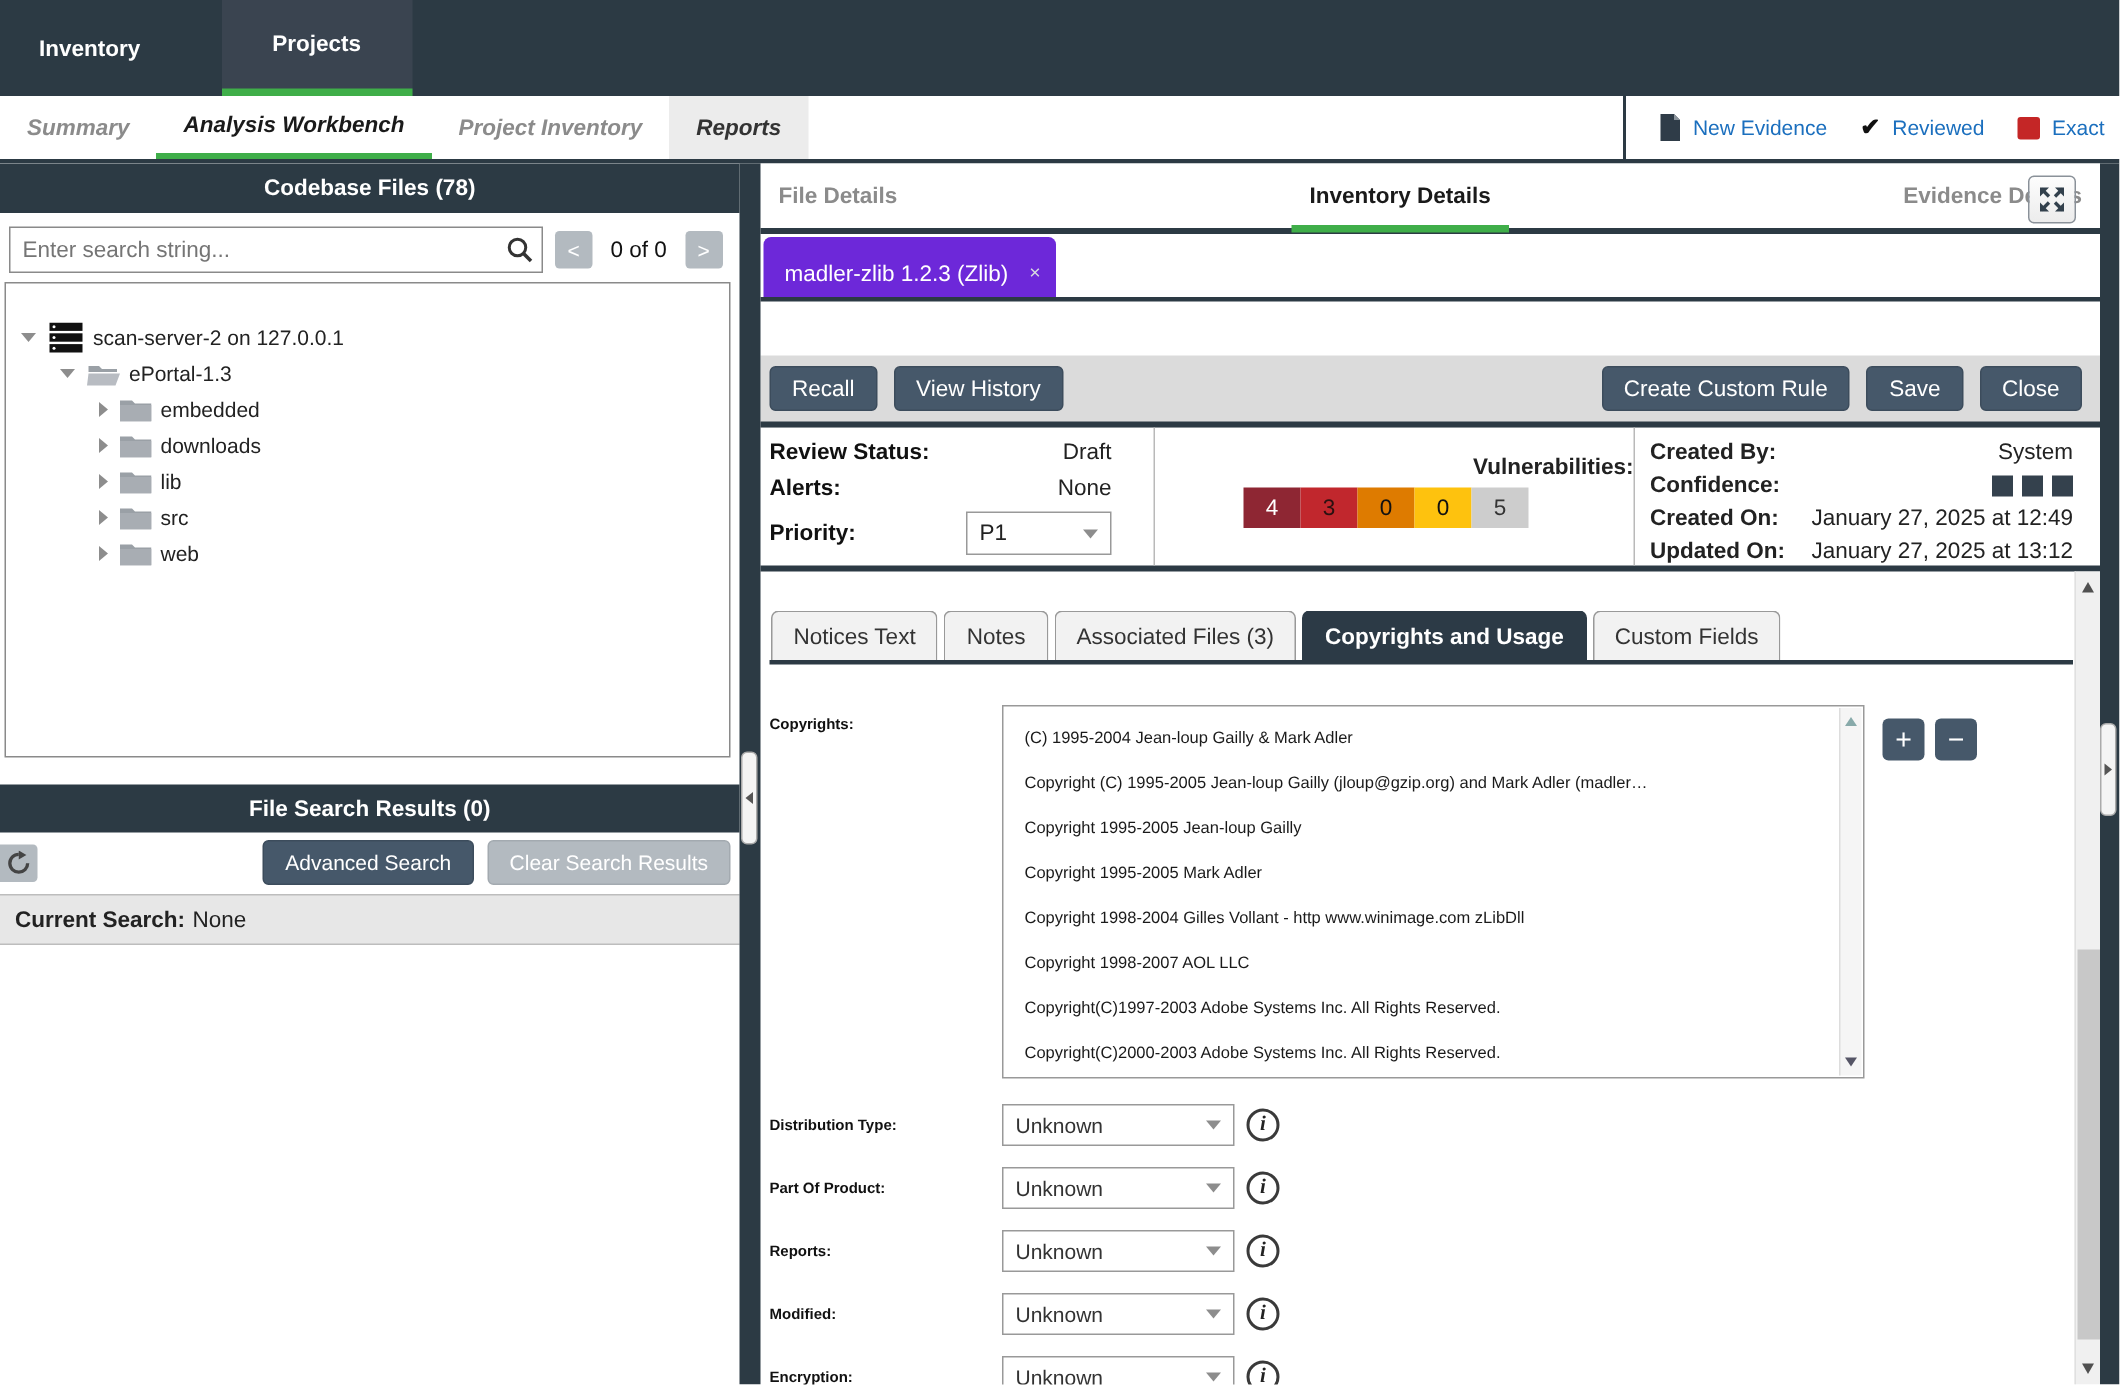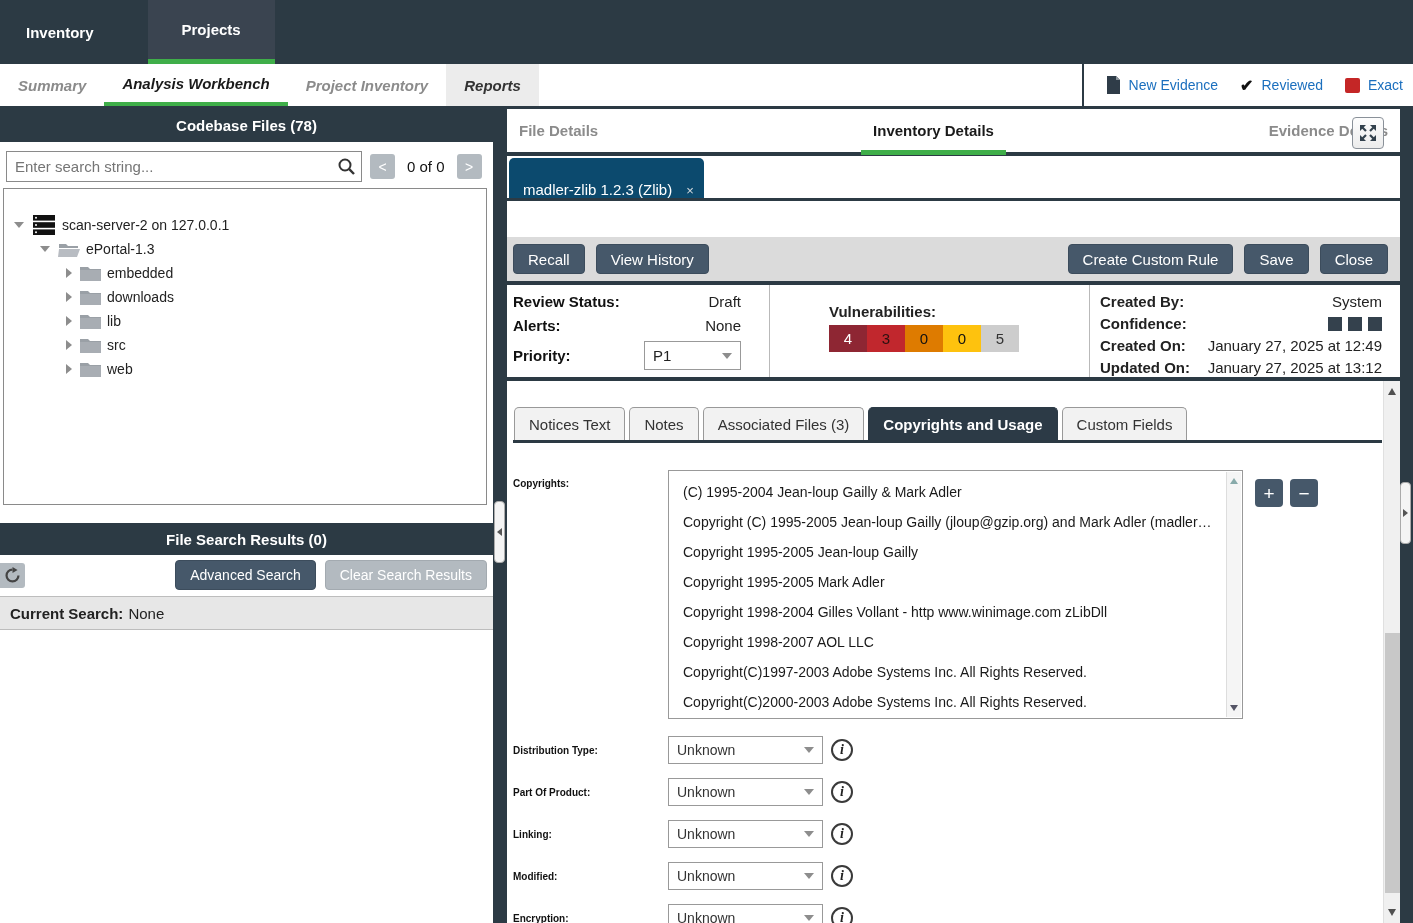--- a/index.html
+++ b/index.html
@@ -57,25 +57,25 @@
   .handle .htri-left { width:0;height:0;border-top:4px solid transparent;border-bottom:4px solid transparent;border-right:5px solid #555; }
   .handle .htri-right { width:0;height:0;border-top:4px solid transparent;border-bottom:4px solid transparent;border-left:5px solid #555; }
 
   
   .main { flex:1 1 auto; display:flex; flex-direction:column; background:#fff; min-width:0; }
   .dtabs { height:47px; border-bottom:4px solid #2c3a44; display:flex; align-items:center; justify-content:space-between; gap:55px; position:relative; flex:0 0 auto; }
   .dtab { font-size:15px; font-weight:bold; color:#8b8b8b; height:100%; display:flex; align-items:center; padding:0 12px; cursor:pointer; }
   .dtab.active { color:#1a1a1a; border-bottom:5px solid #3fae49; margin-bottom:-5px; }
   .expandbtn { position:absolute; right:16px; top:8px; width:32px; height:32px; border:1px solid #8a9199; border-radius:4px; background:linear-gradient(#fdfdfd,#ececec); display:flex; align-items:center; justify-content:center; cursor:pointer; }
   .tabstrip { height:45px; border-bottom:3px solid #2c3a44; display:flex; align-items:flex-end; padding-left:2px; flex:0 0 auto; }
-  .itemtab { background:#0c4a6e; color:#fff; font-size:15px; height:40px; border-radius:5px 5px 0 0; display:flex; align-items:flex-end; padding:9px 10px 0 14px; gap:14px; cursor:pointer; }
+  .itemtab { background:#6d28d9; color:#fff; font-size:15px; height:40px; border-radius:5px 5px 0 0; display:flex; align-items:center; padding:9px 10px 0 14px; gap:14px; cursor:pointer; }
   .itemtab .x { font-size:13px; color:#d7dbde; margin-top:-3px; cursor:pointer; }
   .toolbar { height:48px; background:#dbdbdb; display:flex; align-items:center; padding:0 12px 0 6px; gap:11px; flex:0 0 auto; border-bottom:4px solid #2c3a44;margin-top:36px; }
   .toolbar .spacer { flex:1; }
-  .status { height:96px; display:flex; align-items:stretch; flex:0 0 auto; border-bottom:4px solid #2c3a44; }
+  .status { height:96px; display:flex; align-items:stretch; flex:0 0 auto; border-bottom:4px solid #2c3a44;text-align:right; }
   .scol { padding:8px 0; }
   .scol1 { width:263px; padding-left:6px; padding-right:28px; border-right:1px solid #b9b9b9; }
   .scol2 { width:320px; border-right:1px solid #b9b9b9; padding-left:59px; padding-top:18px; }
   .scol3 { flex:1; padding-left:10px; padding-right:18px; }
   .srow { display:flex; justify-content:space-between; align-items:center; font-size:15px; margin-bottom:7px; }
   .srow .lbl { font-weight:bold; color:#111; }
   .srow3 { display:flex; justify-content:space-between; align-items:center; font-size:15px; margin-bottom:5px; }
   .srow3 .lbl { font-weight:bold; }
   .selbox { border:1px solid #999; height:29px; display:flex; align-items:center; justify-content:space-between; padding:0 8px; background:#fff; cursor:pointer; }
   .pr-select { width:97px; }
@@ -88,21 +88,21 @@
 
   
   .content { flex:1 1 auto; position:relative; padding:0 0 0 6px; min-height:0; }
   .content-inner { margin-right:18px; height:100%; }
   .subtabs { padding-top:26px; display:flex; gap:4px; border-bottom:3px solid #2c3a44; padding-left:1px; }
   .stab { border:1px solid #999; border-bottom:none; border-radius:5px 5px 0 0; background:#f2f2f2; font-size:15px; color:#333; height:33px; padding:0 14px; display:flex; align-items:center; cursor:pointer; }
   .stab.active { background:#2c3a46; color:#fff; border-color:#2c3a46; font-weight:bold; }
   .copyblock { display:flex; margin-top:27px; }
   .fieldlbl { width:155px; font-weight:bold; font-size:10px; color:#111; padding-top:8px; flex:0 0 auto; }
   .copylist { width:575px; height:249px; border:1px solid #999; position:relative; padding:6px 24px 0 14px; overflow:hidden; }
-  .copyitem { font-size:14px; color:#1a1a1a; height:30px; display:flex; align-items:center; white-space:nowrap; }
+  .copyitem { font-size:11px; color:#1a1a1a; height:30px; display:flex; align-items:center; white-space:nowrap; }
   .ilscroll { position:absolute; top:1px; right:1px; bottom:1px; width:15px; background:#f5f5f5; border-left:1px solid #ddd; }
   .ilscroll .up, .ilscroll .down { position:absolute; left:3px; width:0; height:0; border-left:4px solid transparent; border-right:4px solid transparent; }
   .ilscroll .up { top:6px; border-bottom:6px solid #8aa; }
   .ilscroll .down { bottom:6px; border-top:6px solid #556; }
   .pm { display:flex; gap:7px; margin-left:12px; align-self:flex-start; margin-top:9px; }
   .pmbtn { width:28px; height:28px; background:#46586a; color:#fff; border:none; border-radius:4px; font-size:19px; line-height:1; cursor:pointer; }
   .fields { margin-top:17px; }
   .frow { display:flex; align-items:center; margin-bottom:14px; }
   .fsel { width:155px; height:28px; }
   .fsel span { font-size:14px; color:#333; }
@@ -417,21 +417,21 @@
             </div>
             <div class="frow">
               <div class="fieldlbl" style="padding-top:0;">Part Of Product:</div>
               <div class="selbox fsel">
                 <span>Unknown</span>
                   <span class="caret"></span>
               </div>
               <div class="info">i</div>
             </div>
             <div class="frow">
-              <div class="fieldlbl" style="padding-top:0;">Linking:</div>
+              <div class="fieldlbl" style="padding-top:0;">Reports:</div>
               <div class="selbox fsel">
                 <span>Unknown</span>
                   <span class="caret"></span>
               </div>
               <div class="info">i</div>
             </div>
             <div class="frow">
               <div class="fieldlbl" style="padding-top:0;">Modified:</div>
               <div class="selbox fsel">
                 <span>Unknown</span>

